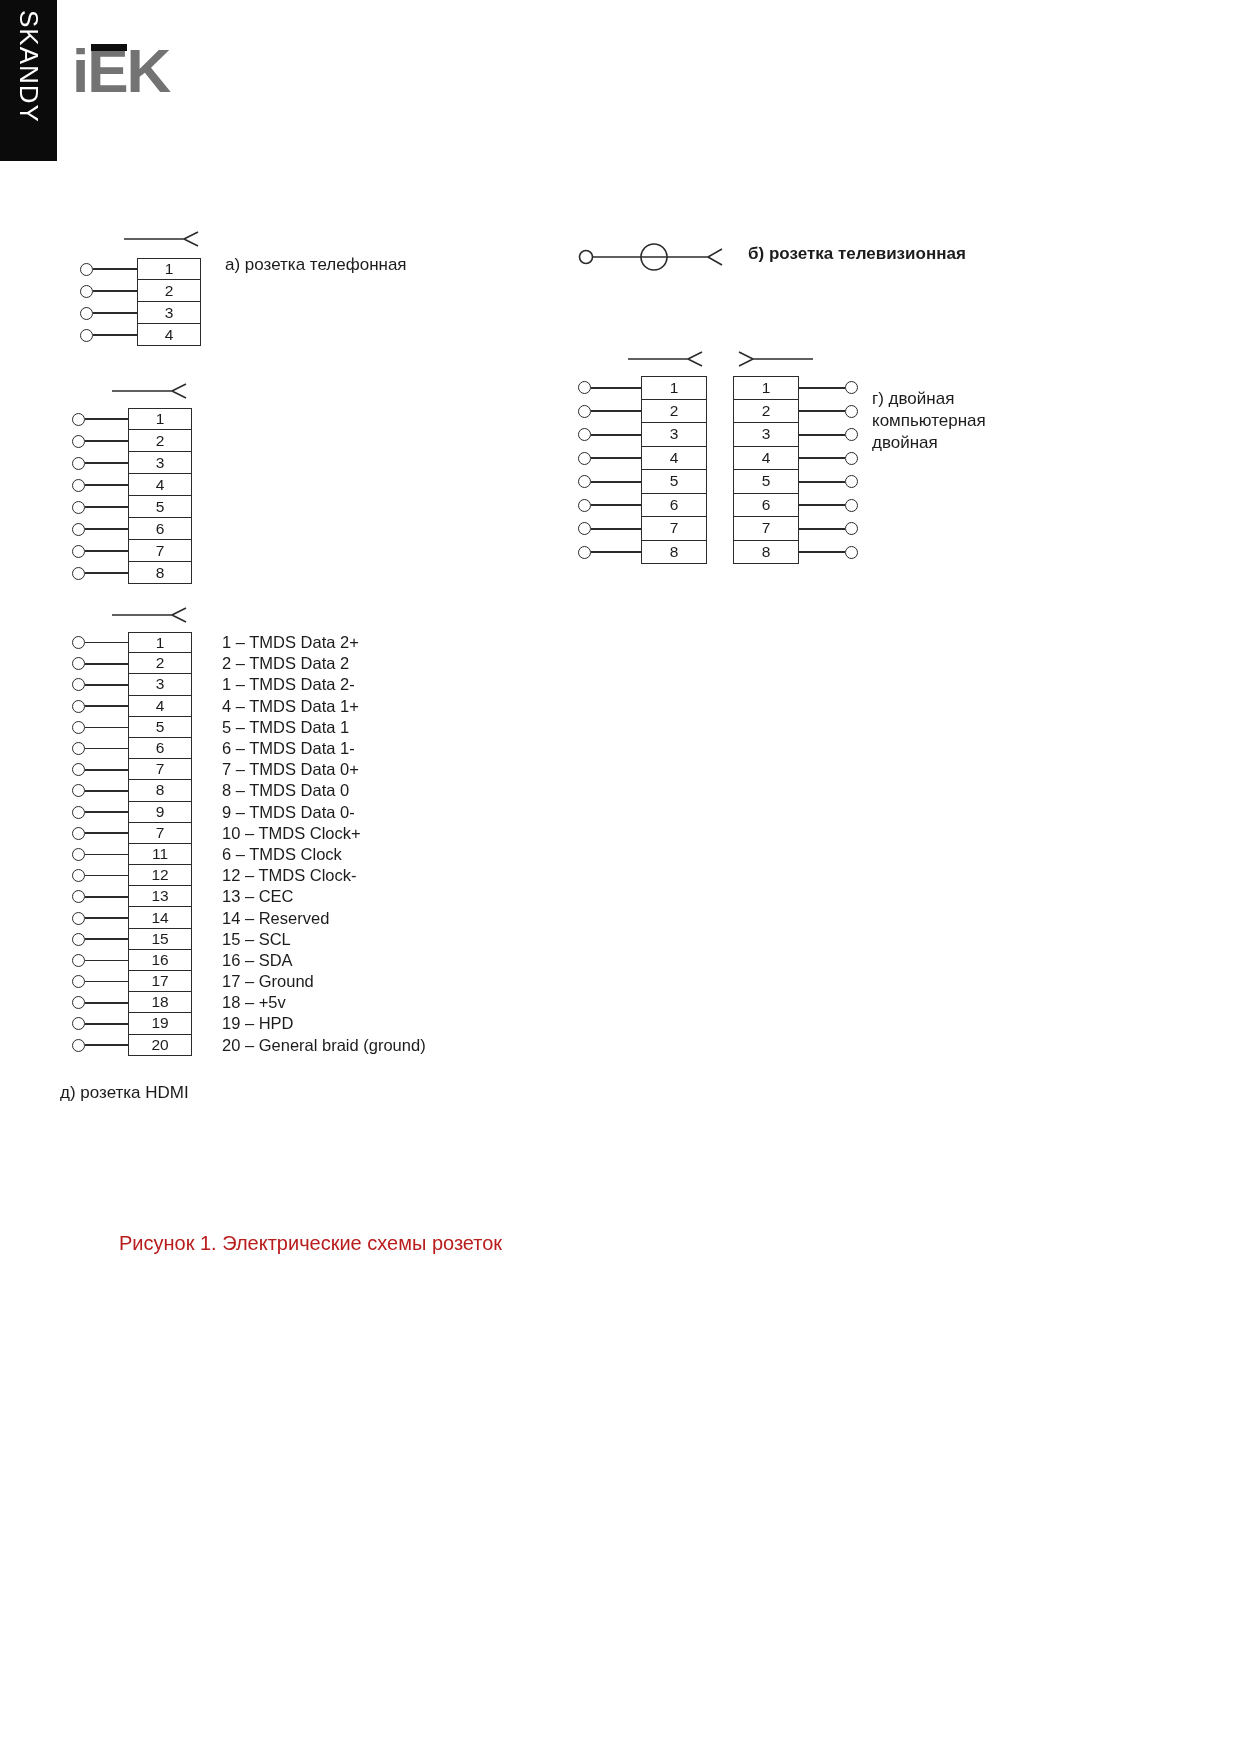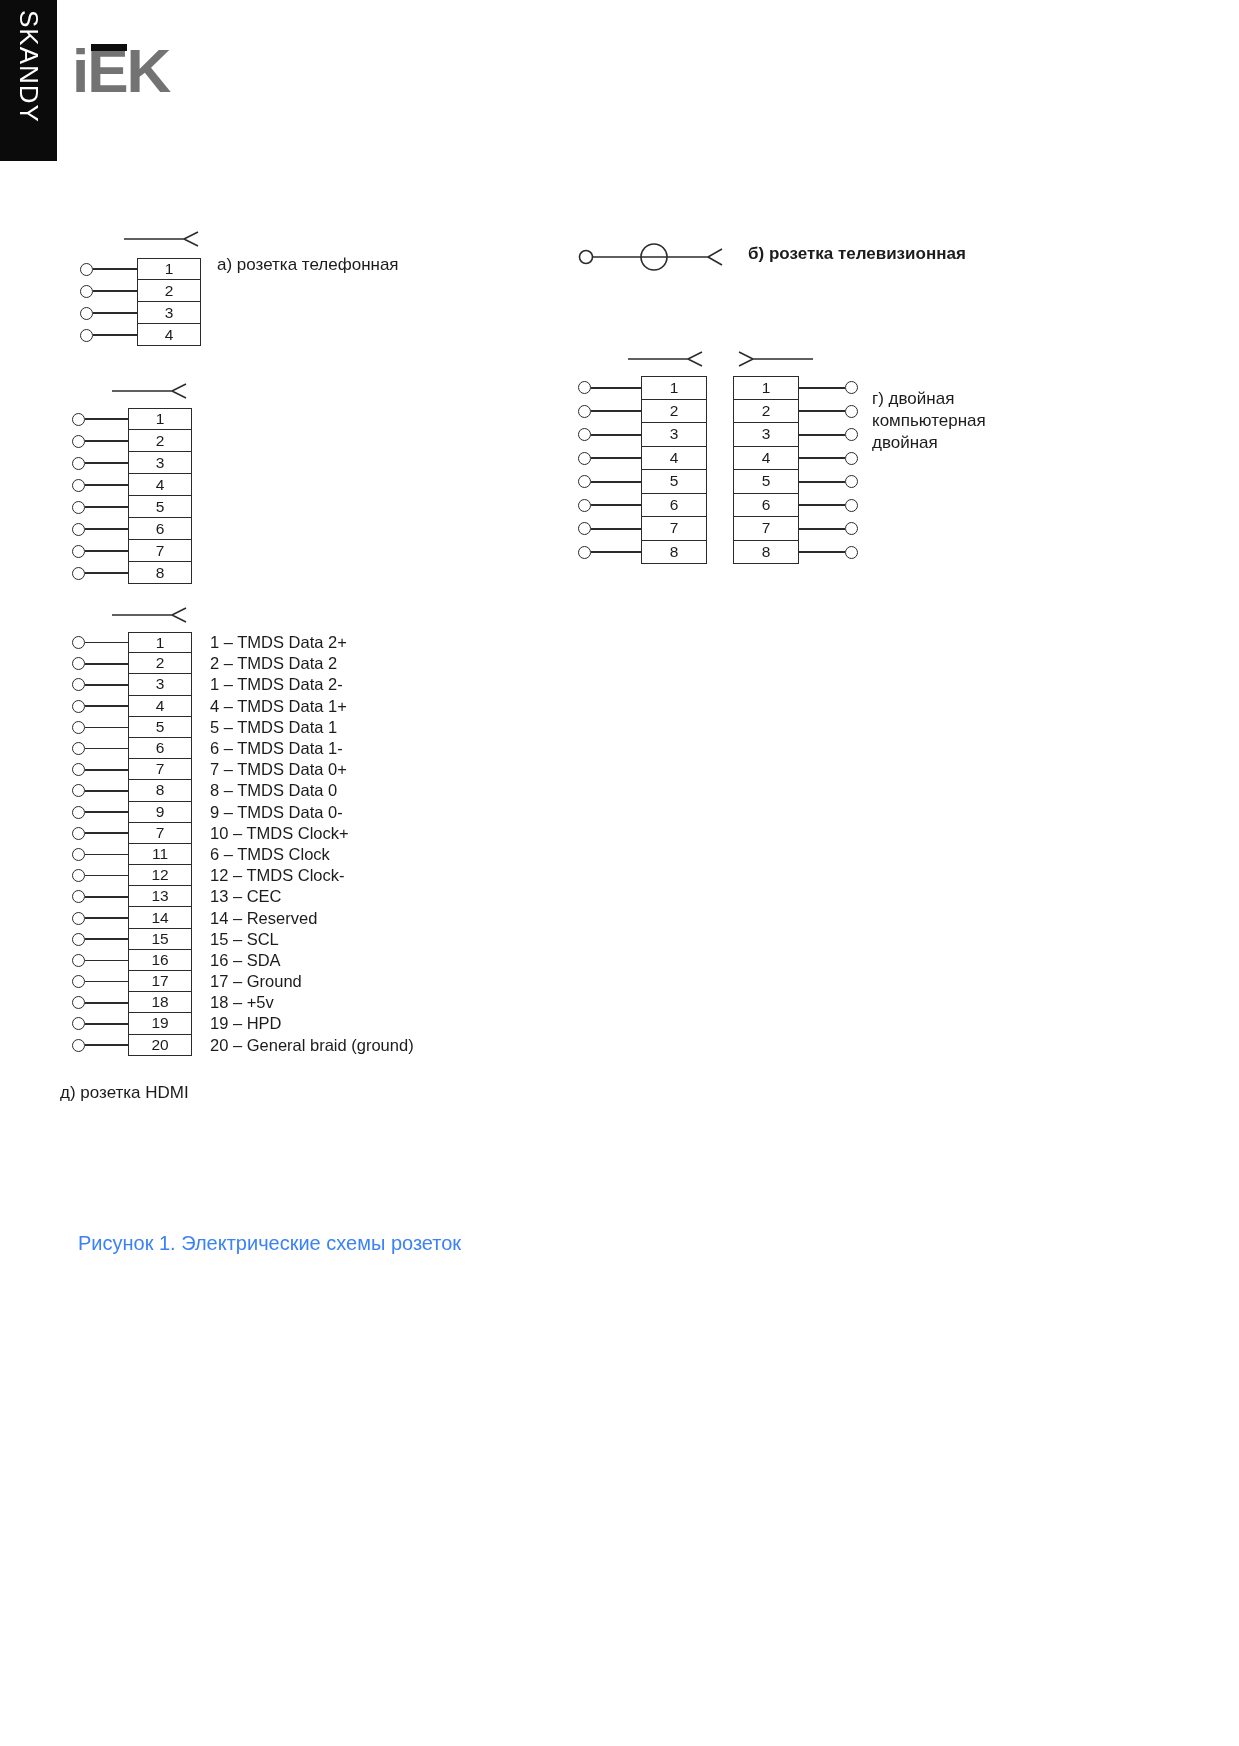--- a/index.html
+++ b/index.html
@@ -26,22 +26,22 @@
   .lead-44{width:44px;} .lead-43{width:43px;} .lead-50{width:50px;} .lead-46{width:46px;}
   .cell { width:64px; min-width:64px; height:100%; border:1.5px solid #2b2b2b; display:flex; align-items:center; justify-content:center; font-size:15.5px; background:#fff; }
   .cell-w66 { width:66px; min-width:66px; }
   .pin-row + .pin-row .cell { border-top:none; }
   .blocks-pair { position:absolute; display:flex; gap:26px; }
   .pinblock-flow { position:static; display:flex; flex-direction:column; }
 
   
   .dlabel { position:absolute; font-size:17px; line-height:22px; color:#1c1c1c; }
   .legend { position:absolute; left:210px; top:632px; display:flex; flex-direction:column; }
-  .legend-line { height:21.2px; display:flex; align-items:center; font-size:16.5px; white-space:nowrap; }
-  .caption { position:absolute; font-size:20px; color:#3b82f6; }
+  .legend-line { height:21.2px; display:flex; align-items:center; font-size:16.5px; white-space:nowrap;margin-left:12px; }
+  .caption { position:absolute; font-size:20px; color:#b91c1c;margin-left:41px; }
   svg line, svg path, svg circle { stroke:#2b2b2b; }
 </style>
 </head>
 <body>
 
 <div class="page">
 
   <div class="sidebar-tab">
     <span class="sidebar-text">SKANDY</span>
   </div>
@@ -76,21 +76,21 @@
           <span class="cell">3</span>
         </div>
 
         <div class="pin-row">
           <span class="terminal"></span>
           <span class="lead lead-44"></span>
           <span class="cell">4</span>
         </div>
       </div>
   </div>
-  <div class="dlabel" style="left:217px; top:254px;">а) розетка телефонная</div>
+  <div class="dlabel" style="left:225px; top:254px;">а) розетка телефонная</div>
 
   <div class="diagram" style="left:578px; top:240px;">
     <svg width="150" height="34" viewBox="0 0 150 34">
       <circle cx="8" cy="17" r="6.5" fill="none" stroke-width="1.6"></circle>
       <line x1="14.5" y1="17" x2="130" y2="17" stroke-width="1.6"></line>
       <circle cx="76" cy="17" r="13" fill="none" stroke-width="1.6"></circle>
       <path d="M130 17 L144 9 M130 17 L144 25" fill="none" stroke-width="1.6"></path>
     </svg>
   </div>
   <div class="dlabel" style="left:748px; top:243px;font-weight:bold;">б) розетка телевизионная</div>

